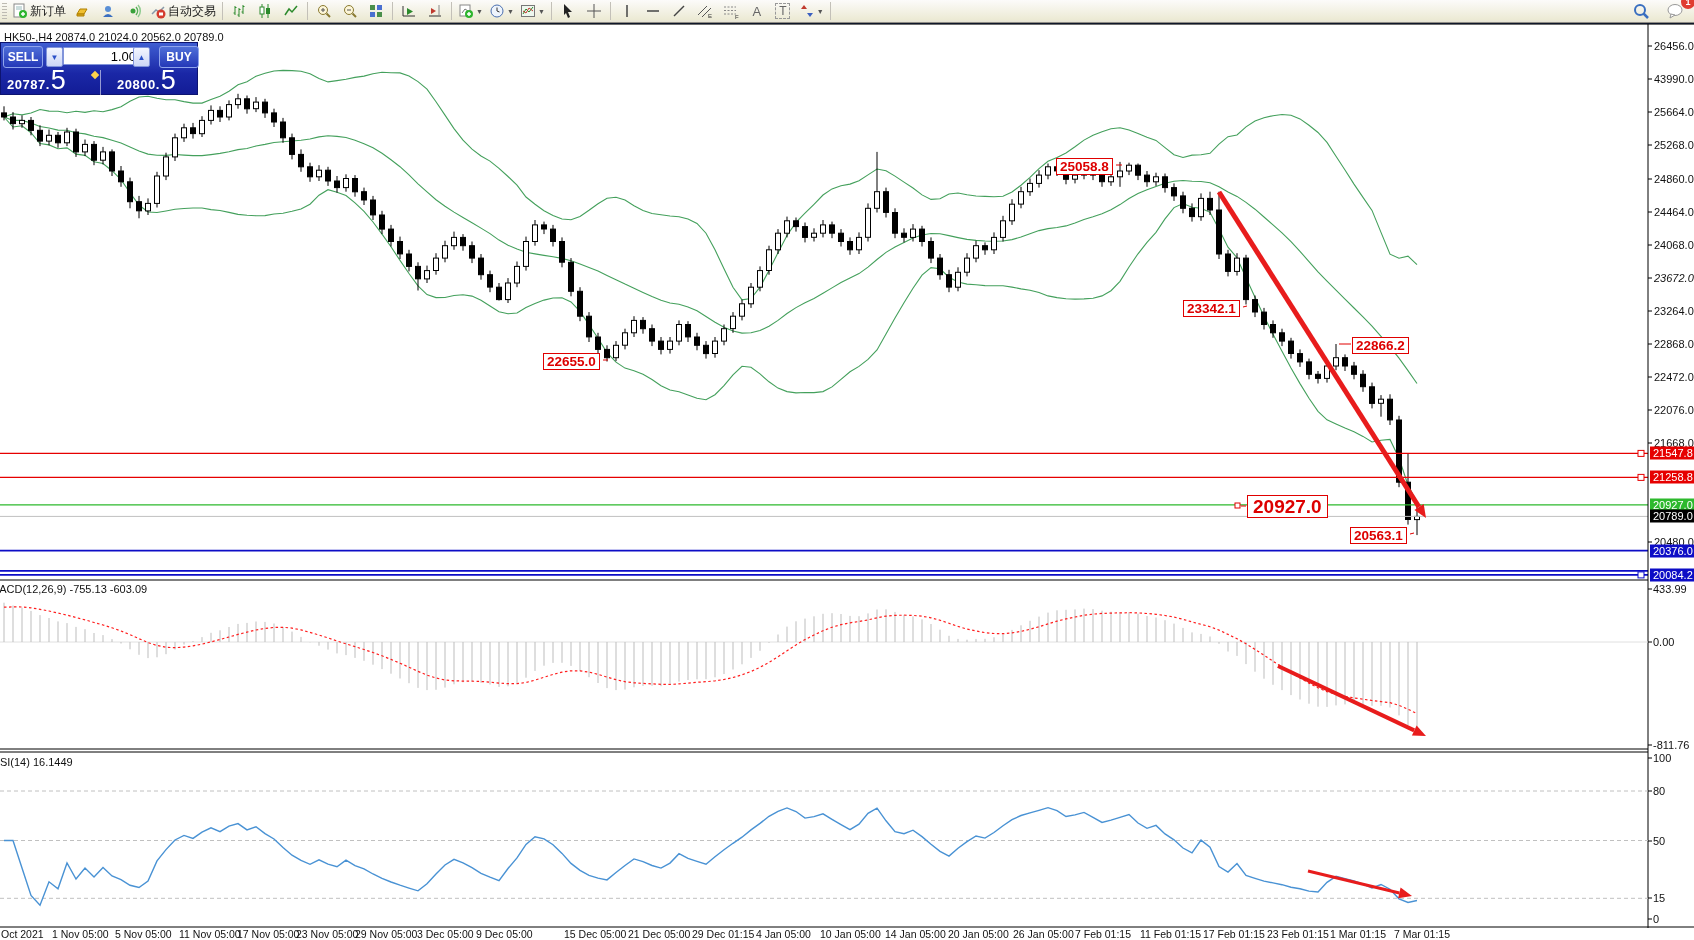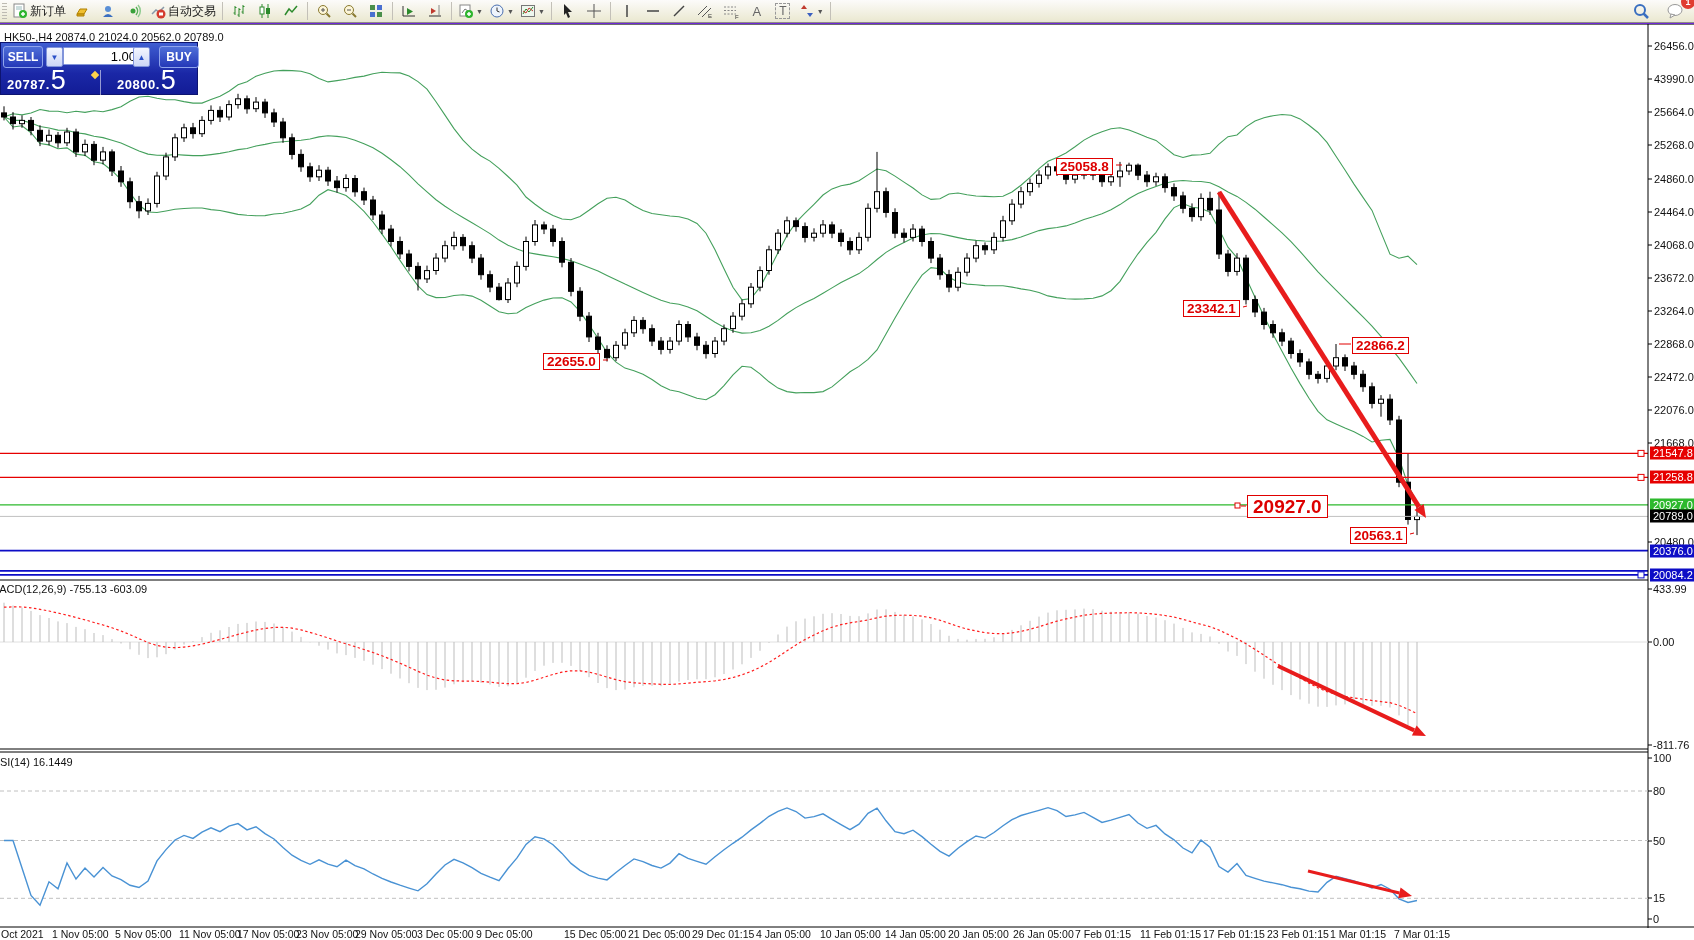--- a/index.html
+++ b/index.html
@@ -1,16 +1,16 @@
 <!DOCTYPE html>
 <html><head>
 <meta charset="utf-8">
 <style>
   html,body{margin:0;padding:0;background:#fff;font-family:"Liberation Sans",sans-serif;}
-  #app{position:relative;width:1694px;height:940px;overflow:hidden;background:#6d28d9;}
+  #app{position:relative;width:1694px;height:940px;overflow:hidden;background:#0f172a;}
   
   #toolbar{position:absolute;left:0;top:0;width:1694px;height:23px;
     background:linear-gradient(#fcfbfa,#ecead4 90%,#e6e3d8);
     border-bottom:1px solid #8f8c84;display:flex;align-items:center;box-sizing:border-box;}
   #toolbar:after{content:"";position:absolute;left:0;top:24px;width:1694px;height:1px;background:#6d6d6d;}
   .grip{width:5px;height:16px;margin:0 2px;background:repeating-linear-gradient(#bdbab2 0 1px,transparent 1px 3px);flex:none;}
   .sep{width:1px;height:18px;background:#c3c0b8;margin:0 3px;flex:none;}
   .tbtn{height:20px;min-width:20px;display:flex;align-items:center;justify-content:center;
     padding:0 2px;border:1px solid transparent;border-radius:2px;flex:none;cursor:default;gap:2px;}
   .tbtn .cap{font-size:12px;color:#1a1a1a;white-space:nowrap;}
@@ -825,21 +825,21 @@
     <div class="abs ind-label" style="left:-10px;top:558px;">MACD(12,26,9) -755.13 -603.09</div>
     <div class="abs ind-label" style="left:-8px;top:731px;">RSI(14) 16.1449</div>
     <div id="labels-layer">
         <div class="axis-num" style="left: 1654px; top: 21px;">26456.0</div>
         <div class="axis-num" style="left: 1654px; top: 54px;">43990.0</div>
         <div class="axis-num" style="left: 1654px; top: 87px;">25664.0</div>
         <div class="axis-num" style="left: 1654px; top: 120px;">25268.0</div>
         <div class="axis-num" style="left: 1654px; top: 154px;">24860.0</div>
         <div class="axis-num" style="left: 1654px; top: 187px;">24464.0</div>
         <div class="axis-num" style="left: 1654px; top: 220px;">24068.0</div>
-        <div class="axis-num" style="left: 1654px; top: 253px;">23672.0</div>
+        <div class="axis-num" style="left: 1654px; top: 253px; font-style: italic;">23672.0</div>
         <div class="axis-num" style="left: 1654px; top: 286px;">23264.0</div>
         <div class="axis-num" style="left: 1654px; top: 319px;">22868.0</div>
         <div class="axis-num" style="left: 1654px; top: 352px;">22472.0</div>
         <div class="axis-num" style="left: 1654px; top: 385px;">22076.0</div>
         <div class="axis-num" style="left: 1654px; top: 418px;">21668.0</div>
         <div class="axis-num" style="left: 1654px; top: 517px;">20480.0</div>
         <div class="axis-num" style="left: 1653px; top: 564px;">433.99</div>
         <div class="axis-num" style="left: 1653px; top: 617px;">0.00</div>
         <div class="axis-num" style="left: 1653px; top: 720px;">-811.76</div>
         <div class="axis-num" style="left: 1653px; top: 733px;">100</div>

